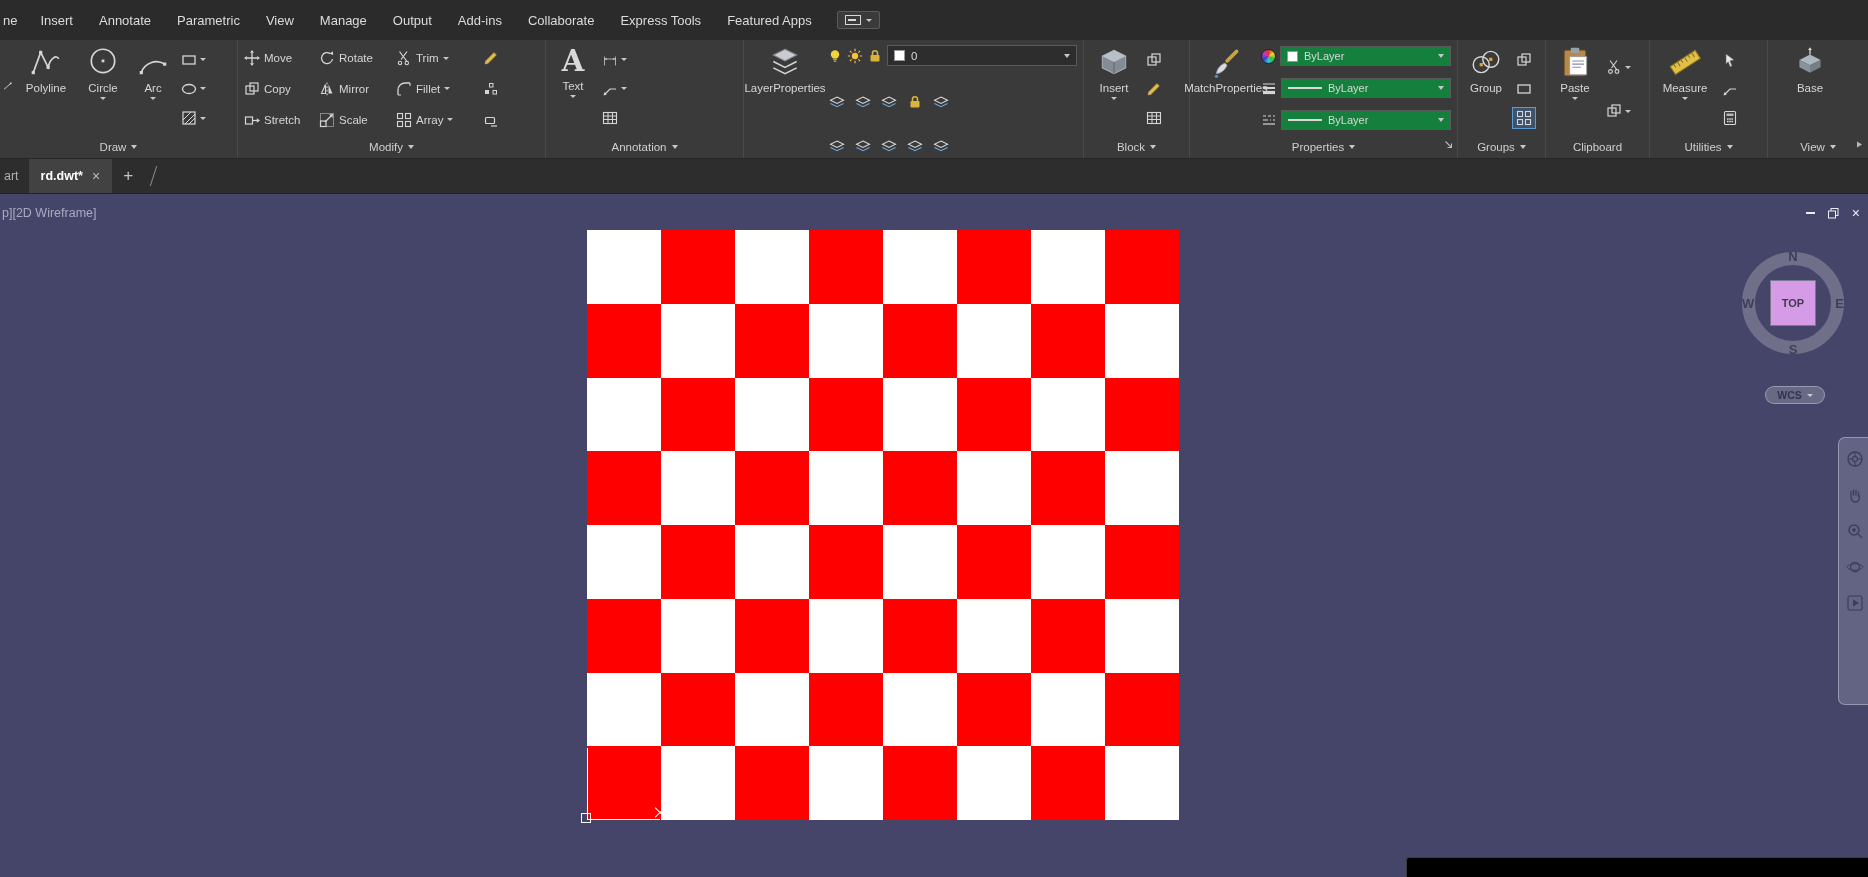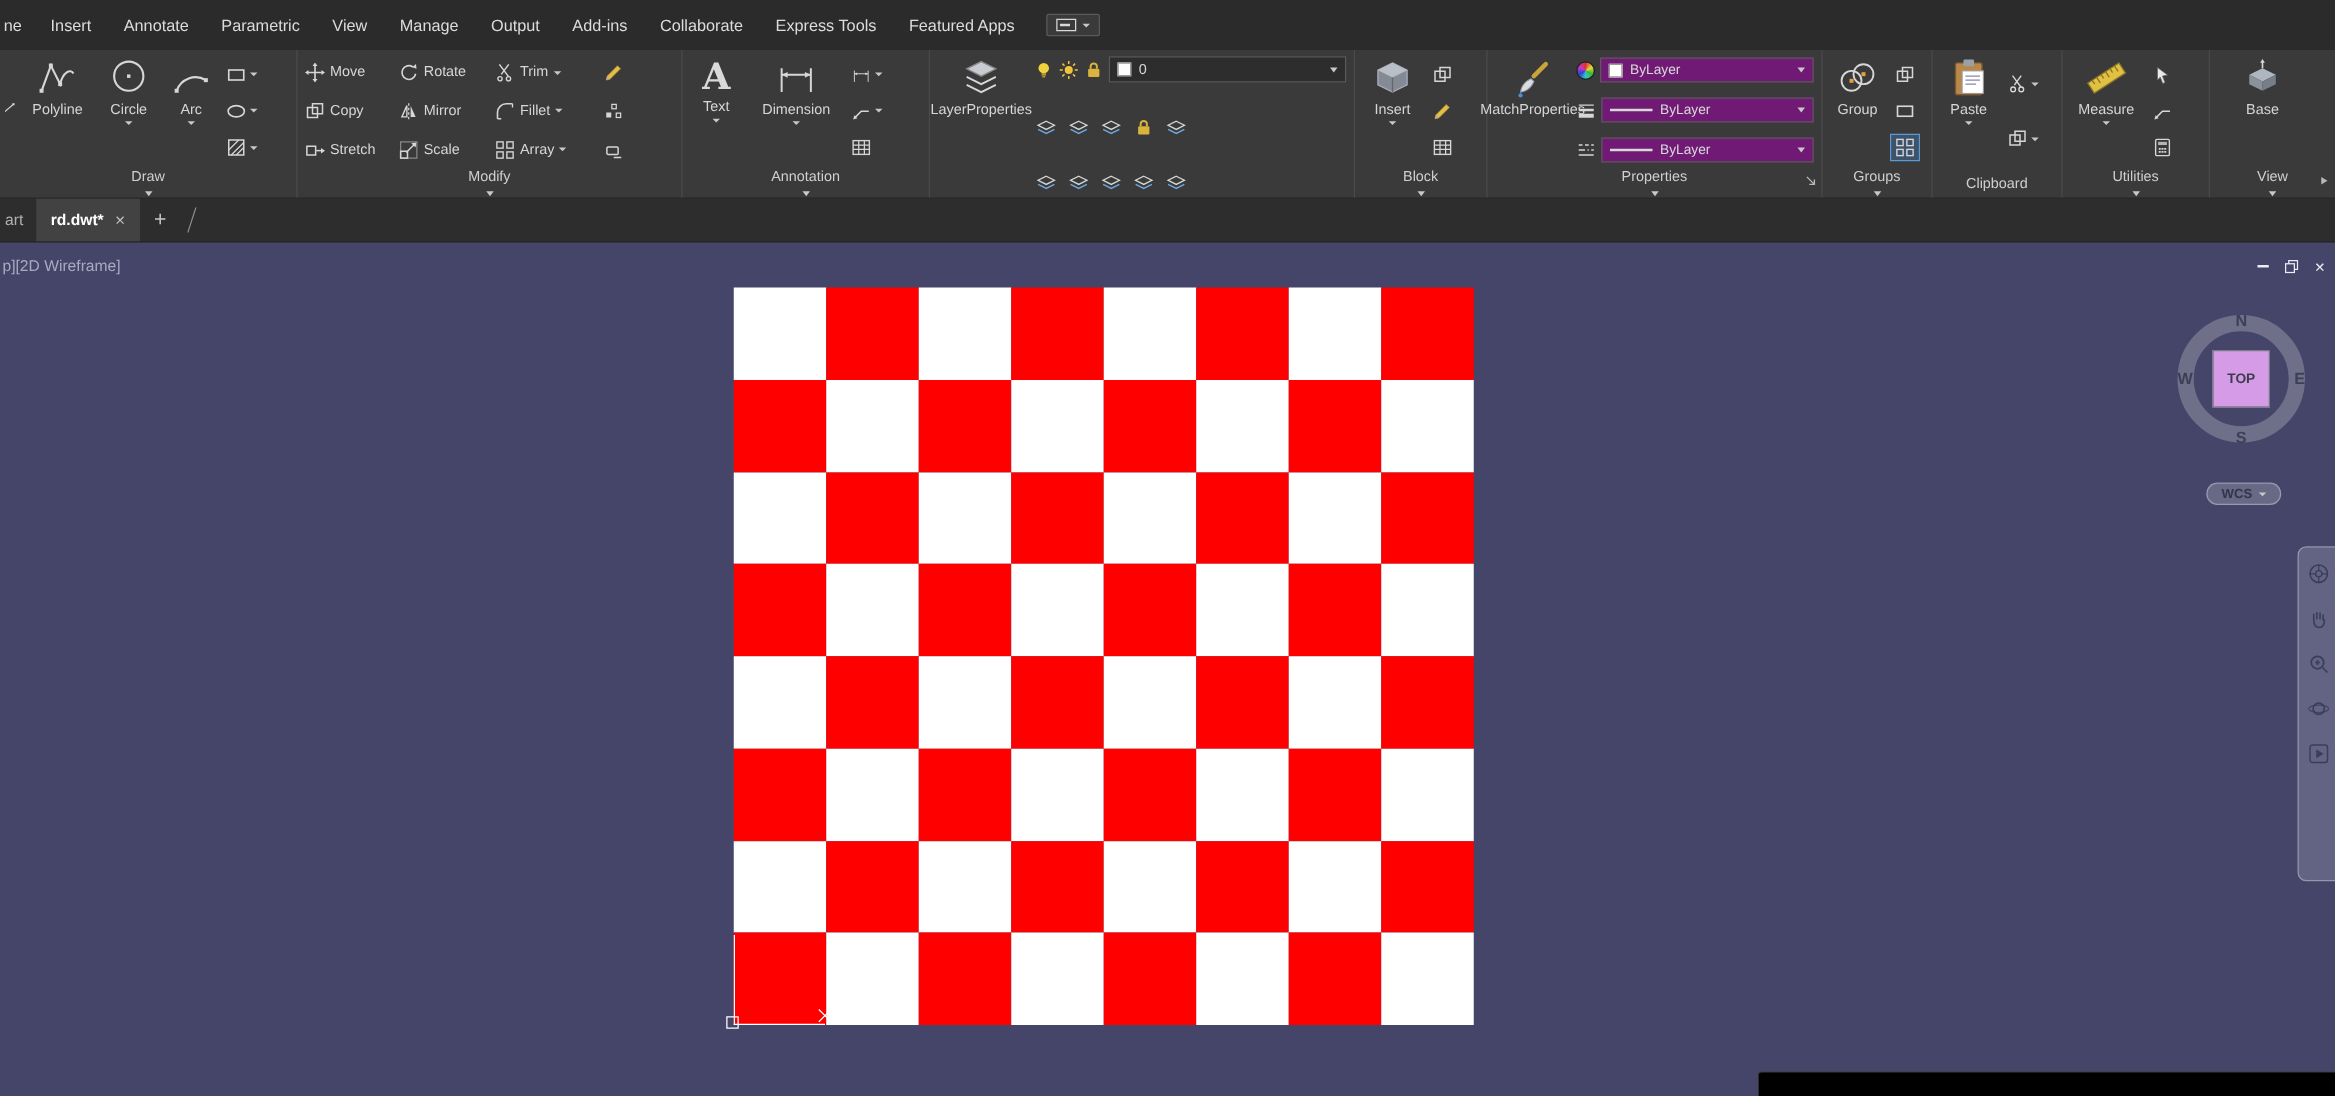--- a/index.html
+++ b/index.html
@@ -11,21 +11,21 @@
   .mitem{padding:0 13px;height:100%;display:flex;align-items:center;cursor:default;white-space:nowrap;}
   .mitem.partial{padding:0 10px 0 3px;}
   .workspace{display:flex;align-items:center;gap:5px;margin-left:12px;background:#3a3a3a;border:1px solid #5a5a5a;padding:3px 7px;border-radius:2px;}
   .wsrect{width:16px;height:10px;border:1px solid #d8d8d8;position:relative;}
   .wsrect::after{content:"";position:absolute;left:2px;top:3px;width:8px;height:2px;background:#d8d8d8;}
 
   
   .ribbon{height:119px;background:#3a3a3a;display:flex;border-bottom:1px solid #262626;}
   .panel{border-right:1px solid #4a4a4a;display:flex;flex-direction:column;flex-shrink:0;}
   .pc{flex:1;display:flex;padding:3px 4px 0 4px;gap:3px;min-height:0;}
-  .pfoot{height:23px;display:flex;align-items:center;justify-content:center;gap:5px;color:#cfcfcf;font-size:11.5px;position:relative;cursor:pointer;flex-direction:column;}
+  .pfoot{height:23px;display:flex;align-items:center;justify-content:center;gap:5px;color:#cfcfcf;font-size:11.5px;position:relative;cursor:pointer;}
   .bigbtn{display:flex;flex-direction:column;align-items:center;padding-top:2px;gap:3px;cursor:pointer;}
   .lbl{font-size:11.5px;color:#d6d6d6;text-align:center;line-height:12px;white-space:nowrap;}
   .lbl2{font-size:11.5px;color:#d6d6d6;text-align:center;line-height:12px;display:flex;flex-direction:row;}
   .smcol{display:flex;flex-direction:column;justify-content:space-around;padding:2px 0;}
   .smbtn{display:flex;align-items:center;gap:3px;padding:2px 3px;cursor:pointer;}
   .mcol{display:flex;flex-direction:column;justify-content:space-around;}
   .smrow{display:flex;align-items:center;gap:4px;font-size:11.5px;color:#d6d6d6;padding:1px 2px;cursor:pointer;white-space:nowrap;}
   .caret{width:0;height:0;border-left:3.5px solid transparent;border-right:3.5px solid transparent;border-top:4.5px solid #c8c8c8;display:inline-block;}
   .caret.sm{border-left-width:3px;border-right-width:3px;border-top-width:3.5px;}
   .ic{color:#d6d6d6;display:block;flex-shrink:0;}
@@ -40,21 +40,21 @@
   .lay-row1{display:flex;align-items:center;gap:4px;}
   .laybtn{display:flex;align-items:center;cursor:pointer;}
   .layfield{flex:1;height:21px;background:#2d2d2d;border:1px solid #5a5a5a;display:flex;align-items:center;gap:6px;padding:0 6px;color:#d8d8d8;font-size:11.5px;cursor:pointer;}
   .layfield .caret{margin-left:auto;}
   .swatch{width:11px;height:11px;background:#ffffff;border:1px solid #999;display:inline-block;flex-shrink:0;}
   .lay-row{display:flex;align-items:center;gap:10px;padding-left:2px;}
 
   
   .prop-right{flex:1;display:flex;flex-direction:column;justify-content:space-between;padding:3px 2px 5px 0;}
   .prow{display:flex;align-items:center;gap:4px;}
-  .pfield{flex:1;height:20px;background:#701a75;border:1px solid #5a5a5a;display:flex;align-items:center;gap:6px;padding:0 6px;color:#d8d8d8;font-size:11px;cursor:pointer;justify-content:center;}
+  .pfield{flex:1;height:20px;background:#15803d;border:1px solid #5a5a5a;display:flex;align-items:center;gap:6px;padding:0 6px;color:#d8d8d8;font-size:11px;cursor:pointer;justify-content:center;}
   .pfield .caret{margin-left:auto;}
   .colorwheel{width:15px;height:15px;border-radius:50%;background:conic-gradient(#e03030,#e8d832,#38b838,#30c8c8,#3040d8,#c838c8,#e03030);border:1px solid #222;}
   .linesample{width:34px;height:2px;background:#d8d8d8;flex-shrink:0;}
 
   
   .tabbar{height:35px;background:#2d2d2d;display:flex;align-items:stretch;color:#c8c8c8;border-bottom:1px solid #232323;}
   .tab{display:flex;align-items:center;padding:0 12px;font-size:12.5px;gap:9px;cursor:pointer;}
   .tab.partial{color:#b0b0b0;padding:0 10px 0 4px;}
   .tab.active{background:#424242;color:#ffffff;font-weight:bold;}
   .tabclose{color:#bdbdbd;font-weight:normal;font-size:14px;line-height:14px;cursor:pointer;}
@@ -465,27 +465,20 @@
       </div>
   </section>
 
   <section class="panel" style="width:198px">
     <div class="pc">
       <div class="bigbtn" style="width:46px">
         <span class="texticon">A</span>
         <span class="lbl">Text</span>
         <span class="caret sm"></span>
       </div>
-      <div class="bigbtn" style="width:76px">
-        <svg class="ic" width="34" height="34">
-            <use href="#i-dimension"></use>
-          </svg>
-        <span class="lbl">Dimension</span>
-        <span class="caret sm"></span>
-      </div>
       <div class="smcol">
         <div class="smbtn">
             <svg class="ic" width="16" height="16">
               <use href="#i-dimension"></use>
             </svg>
             <span class="caret sm"></span>
           </div>
         <div class="smbtn">
             <svg class="ic" width="16" height="16">
               <use href="#i-leader"></use>

